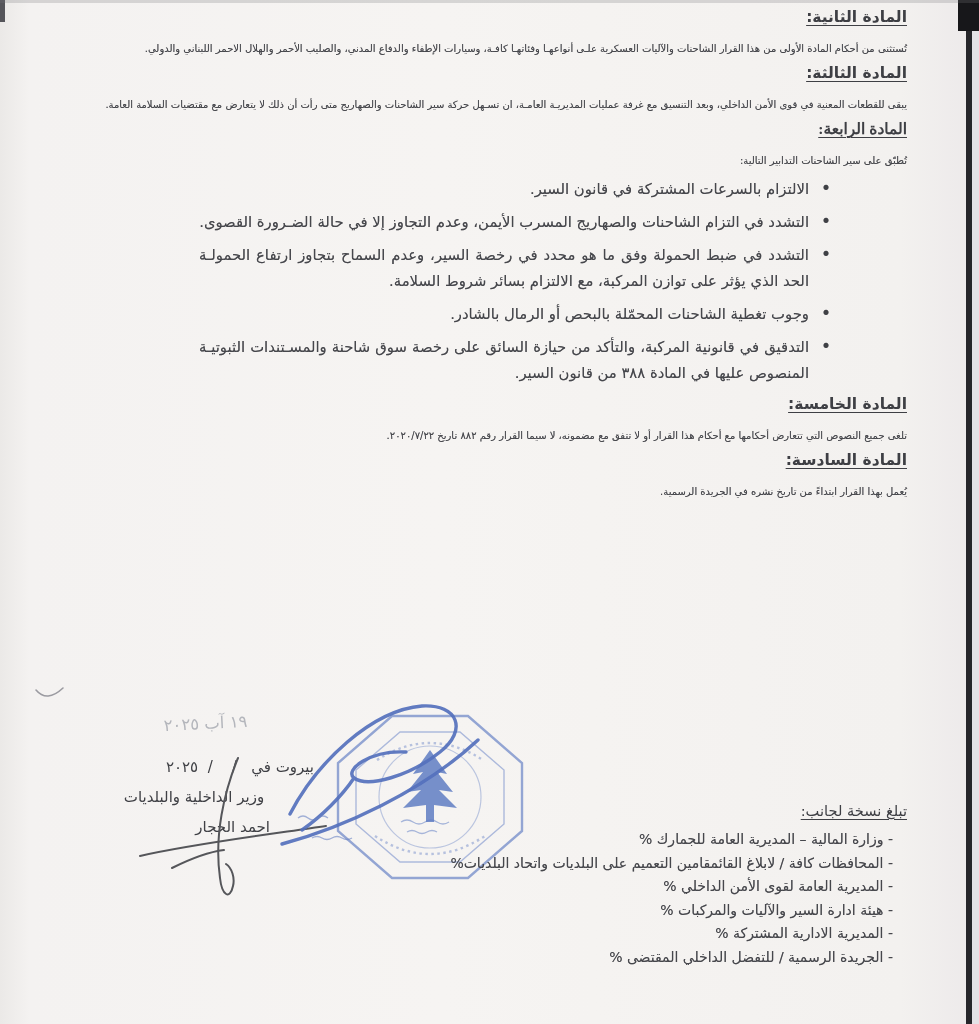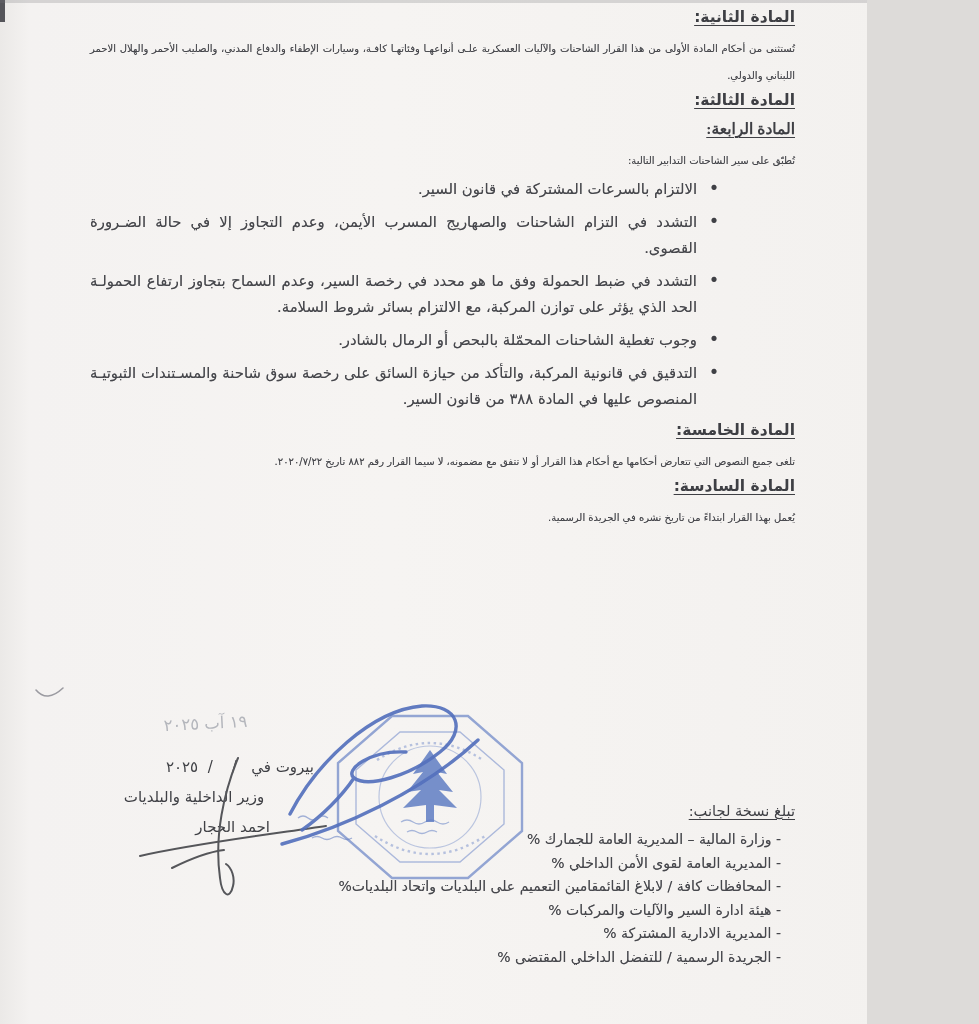--- a/index.html
+++ b/index.html
@@ -1,17 +1,17 @@
 <!DOCTYPE html>
 <html lang="ar"><head>
 <meta charset="utf-8">
 <style>
   html,body{margin:0;padding:0;background:#dddbd9;}
   .page{
-    position:relative;width:867px;height:1024px;overflow:hidden;
+    position:relative;width:979px;height:1024px;overflow:hidden;
     background:linear-gradient(90deg,#ebe9e7 0px,#f4f2f1 30px,#f6f4f2 45%,#f3f1ef 900px,#ece9ea 979px);
     font-family:"DejaVu Sans",sans-serif;color:#45464b;direction:rtl;
   }
   
   .edge-stripe-right{position:absolute;top:0;left:966px;width:6px;height:1024px;background:#26262a;}
   .edge-corner-tr{position:absolute;top:0;left:958px;width:21px;height:31px;background:#17171a;}
   .edge-corner-tl{position:absolute;top:0;left:0;width:5px;height:22px;background:#55555a;}
   .edge-right-soft{position:absolute;top:0;left:972px;width:7px;height:1024px;background:#e4e2e6;}
   .edge-top-soft{position:absolute;top:0;left:0;width:979px;height:3px;background:rgba(120,120,125,.25);}
 
@@ -51,20 +51,21 @@
   <div class="edge-corner-tr"></div>
   <div class="edge-corner-tl"></div>
   <div class="edge-top-soft"></div>
 
   <div class="doc" dir="rtl">
 
     <h3 class="article">المادة الثانية:</h3>
     <p class="body">تُستثنى من أحكام المادة الأولى من هذا القرار الشاحنات والآليات العسكرية علـى أنواعهـا وفئاتهـا كافـة، وسيارات الإطفاء والدفاع المدني، والصليب الأحمر والهلال الاحمر اللبناني والدولي.</p>
 
     <h3 class="article mt17">المادة الثالثة:</h3>
+    <p class="body">يبقى للقطعات المعنية في قوى الأمن الداخلي، وبعد التنسيق مع غرفة عمليات المديريـة العامـة، ان تسـهل حركة سير الشاحنات والصهاريج متى رأت أن ذلك لا يتعارض مع مقتضيات السلامة العامة.</p>
 
     <h3 class="article mt16">المادة الرابعة:</h3>
     <p class="body">تُطبّق على سير الشاحنات التدابير التالية:</p>
     <ul class="measures">
       <li>الالتزام بالسرعات المشتركة في قانون السير.</li>
       <li>التشدد في التزام الشاحنات والصهاريج المسرب الأيمن، وعدم التجاوز إلا في حالة الضـرورة القصوى.</li>
       <li>التشدد في ضبط الحمولة وفق ما هو محدد في رخصة السير، وعدم السماح بتجاوز ارتفاع الحمولـة الحد الذي يؤثر على توازن المركبة، مع الالتزام بسائر شروط السلامة.</li>
       <li>وجوب تغطية الشاحنات المحمّلة بالبحص أو الرمال بالشادر.</li>
       <li>التدقيق في قانونية المركبة، والتأكد من حيازة السائق على رخصة سوق شاحنة والمسـتندات الثبوتيـة المنصوص عليها في المادة ٣٨٨ من قانون السير.</li>
     </ul>
@@ -119,22 +120,22 @@
       <g fill="none" stroke="#6b84c4" stroke-width="1.4" opacity="0.6">
         <path d="M26,126 q5,-4 10,0 t10,0 t10,0"></path>
         <path d="M40,146 q5,-3 10,0 t10,0 t10,0 t10,0"></path>
       </g>
     </svg>
 
     <div class="dist">
       <div class="dist-heading">تبلغ نسخة لجانب:</div>
       <ul>
         <li>- وزارة المالية – المديرية العامة للجمارك %</li>
+        <li>- المحافظات كافة / لابلاغ القائمقامين التعميم على البلديات واتحاد البلديات%</li>
         <li>- المديرية العامة لقوى الأمن الداخلي %</li>
-        <li>- المحافظات كافة / لابلاغ القائمقامين التعميم على البلديات واتحاد البلديات%</li>
         <li>- هيئة ادارة السير والآليات والمركبات %</li>
         <li>- المديرية الادارية المشتركة %</li>
         <li>- الجريدة الرسمية / للتفضل الداخلي المقتضى %</li>
       </ul>
     </div>
 
   </div>
 </div>
 
 </body></html>

